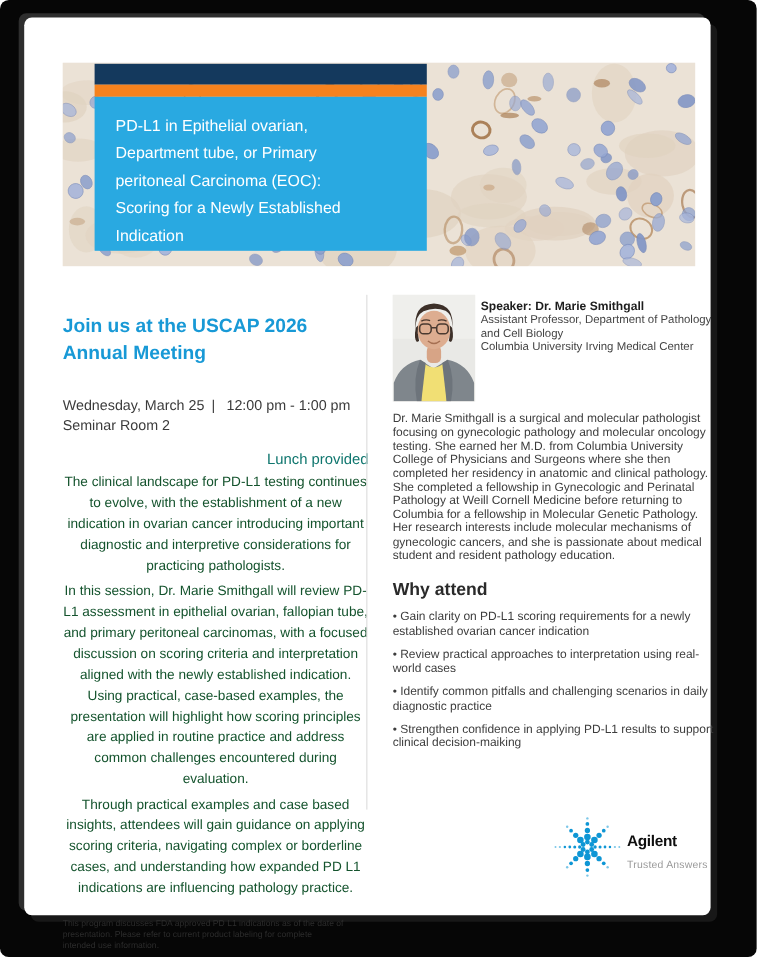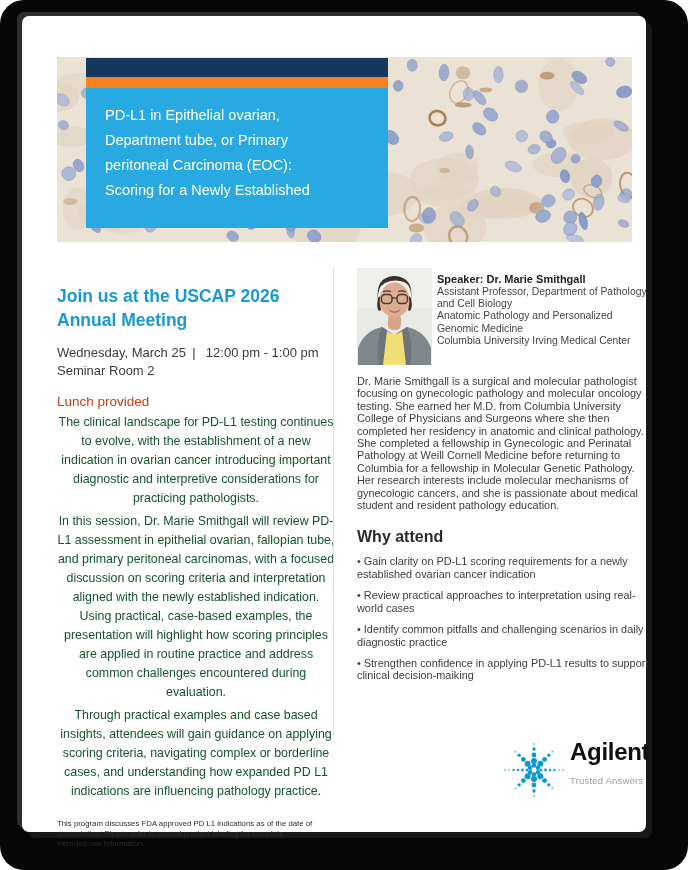--- a/index.html
+++ b/index.html
@@ -1,56 +1,56 @@
 <!DOCTYPE html>
 <html style="--accent-navy: #14395D; --accent-orange: #F5821E; --accent-light-blue: #29A9E1; --heading-blue: #1899D6; --agilent-blue: #0E96D5;"><head>
 <meta charset="utf-8">
 <style>
   html,body{margin:0;padding:0;background:#ffffff;font-family:"Liberation Sans",sans-serif;}
-  .frame{position:relative;width:688px;height:870px;background:#060606;border-radius:24px;overflow:hidden;}
+  .frame{position:relative;width:688px;height:870px;background:#060606;border-radius:8px;overflow:hidden;}
   .page{position:absolute;left:22px;top:16px;width:624px;height:816px;background:#ffffff;border-radius:7px;
         box-shadow:-5px -4px 0 0 #2e2e2e,6px 6px 0 0 #181818;}
   .corner-stroke{position:absolute;left:0;top:0;pointer-events:none;}
 
   
   .banner{position:absolute;left:35px;top:41px;width:575px;height:185px;overflow:hidden;background:#ebe2d6;}
   .banner-img{position:absolute;left:0;top:0;width:100%;height:100%;}
   .title-box{position:absolute;left:29px;top:1px;width:302px;}
   .bar-navy{height:19px;background:var(--accent-navy,#14395D);}
   .bar-orange{height:11px;background:var(--accent-orange,#F5821E);}
   .title-blue{height:140px;background:var(--accent-light-blue,#29A9E1);padding:15px 16px 0 19px;box-sizing:border-box;}
   .title-line{color:#ffffff;font-size:14.5px;line-height:25px;font-weight:400;white-space:nowrap;}
 
   
   .left-col{position:absolute;left:35px;top:250px;width:278px;}
   .h-join{color:var(--heading-blue,#1899D6);font-weight:700;font-size:17.5px;line-height:24px;margin-top:18px;width:265px;}
-  .meta{font-size:13px;color:#3b3b3b;margin-top:12px;line-height:18px;}
+  .meta{font-size:13px;color:#3b3b3b;margin-top:28px;line-height:18px;}
   .room{font-size:13px;color:#3b3b3b;line-height:18px;}
-  .lunch{font-size:13.5px;color:#c2410c;margin-top:14px;}
+  .lunch{font-size:13.5px;color:#0f766e;margin-top:14px;text-align:right;}
   .para{font-size:12.4px;line-height:19px;color:#14532d;margin-top:4px;text-align:center;}
   .fineprint{font-size:7.8px;line-height:10px;color:#2c2c2c;font-weight:400;margin-top:18px;width:258px;}
 
   .divider{position:absolute;left:311px;top:252px;width:1px;height:468px;background:#dcdcdc;}
 
   
   .right-col{position:absolute;left:335px;top:252px;width:292px;}
   .speaker-row{display:flex;justify-content:flex-end;}
   .photo{width:75px;height:97px;flex:none;background:#eceae7;overflow:hidden;}
   .speaker-info{margin-left:5px;padding-top:5px;}
   .speaker-name{font-size:11px;font-weight:700;color:#1d1d1d;line-height:13px;}
   .aff{font-size:10.4px;line-height:12.2px;color:#454545;}
   .bio{margin-top:10px;font-size:10.9px;line-height:12.4px;color:#3d3d3d;}
   .why{margin-top:17px;font-size:16px;font-weight:700;color:#2a2a2a;}
   .bullet{margin-top:9px;font-size:10.9px;line-height:12.4px;color:#3d3d3d;}
   .bullet .dot{margin-right:3px;}
 
   
   .agilent{position:absolute;left:480px;top:722px;display:flex;}
   .brand-col{margin-left:4px;}
-  .brand{font-size:24px;font-weight:700;color:#0f0f0f;margin-top:0;letter-spacing:-0.3px;}
+  .brand{font-size:14px;font-weight:700;color:#0f0f0f;margin-top:18px;letter-spacing:-0.3px;}
   .tagline{font-size:9.5px;color:#9b9b9b;margin-top:9px;letter-spacing:0.2px;}
 </style>
 </head>
 <body>
 
 <div class="frame">
   <svg class="corner-stroke" width="90" height="140" viewBox="0 0 90 140">
     <path d="M72,42 Q44,45 39,70 L37,126" fill="none" stroke="#3a3a3a" stroke-width="2" opacity="0.85"></path>
   </svg>
 
@@ -215,20 +215,21 @@
             <ellipse cx="389.25509694463346" cy="79.57731489072428" rx="4.553242921854017" ry="6.9431580041736165" fill="#a8b6da" opacity="0.8780063868630708" stroke="#7386b6" stroke-width="0.5" transform="rotate(74 389.25509694463346 79.57731489072428)"></ellipse>
           </svg></div>
       <div class="title-box">
         <div class="bar-navy"></div>
         <div class="bar-orange"></div>
         <div class="title-blue">
           <div class="title-line">PD-L1 in Epithelial ovarian,</div>
           <div class="title-line">Department tube, or Primary</div>
           <div class="title-line">peritoneal Carcinoma (EOC):</div>
           <div class="title-line">Scoring for a Newly Established</div>
+          <div class="title-line">Indication</div>
         </div>
       </div>
     </div>
 
     <div class="left-col">
       <div class="h-join">Join us at the USCAP 2026 Annual Meeting</div>
       <div class="meta">Wednesday, March 25 |  12:00 pm - 1:00 pm</div>
       <div class="room">Seminar Room 2</div>
       <div class="lunch">Lunch provided</div>
       <div class="para">The clinical landscape for PD-L1 testing continues to evolve, with the establishment of a new indication in ovarian cancer introducing important diagnostic and interpretive considerations for practicing pathologists.</div>
@@ -259,21 +260,20 @@
             <rect x="40" y="26.5" width="10.5" height="9" rx="3.5" fill="none" stroke="#4a3a30" stroke-width="1.4"></rect>
             <line x1="35" y1="30" x2="40" y2="30" stroke="#4a3a30" stroke-width="1.3"></line>
             <path d="M26,24 Q30,22 34,23.5" fill="none" stroke="#4a382e" stroke-width="1.2"></path>
             <path d="M41,23.5 Q45,22 49,24" fill="none" stroke="#4a382e" stroke-width="1.2"></path>
             <path d="M32,42 Q37.5,46.5 43,42" fill="none" stroke="#a56f52" stroke-width="1.4"></path>
           </svg>
         </div>
         <div class="speaker-info">
           <div class="speaker-name">Speaker: Dr. Marie Smithgall</div>
           <div class="aff">Assistant Professor, Department of Pathology and Cell Biology</div>
-          <div class="aff">Anatomic Pathology and Personalized Genomic Medicine</div>
           <div class="aff">Columbia University Irving Medical Center</div>
         </div>
       </div>
       <div class="bio">Dr. Marie Smithgall is a surgical and molecular pathologist focusing on gynecologic pathology and molecular oncology testing. She earned her M.D. from Columbia University College of Physicians and Surgeons where she then completed her residency in anatomic and clinical pathology. She completed a fellowship in Gynecologic and Perinatal Pathology at Weill Cornell Medicine before returning to Columbia for a fellowship in Molecular Genetic Pathology. Her research interests include molecular mechanisms of gynecologic cancers, and she is passionate about medical student and resident pathology education.</div>
       <div class="why">Why attend</div>
       <div class="bullet"><span class="dot">•</span><span>Gain clarity on PD-L1 scoring requirements for a newly established ovarian cancer indication</span></div>
       <div class="bullet"><span class="dot">•</span><span>Review practical approaches to interpretation using real-world cases</span></div>
       <div class="bullet"><span class="dot">•</span><span>Identify common pitfalls and challenging scenarios in daily diagnostic practice</span></div>
       <div class="bullet"><span class="dot">•</span><span>Strengthen confidence in applying PD-L1 results to support clinical decision-maiking</span></div>
     </div>

